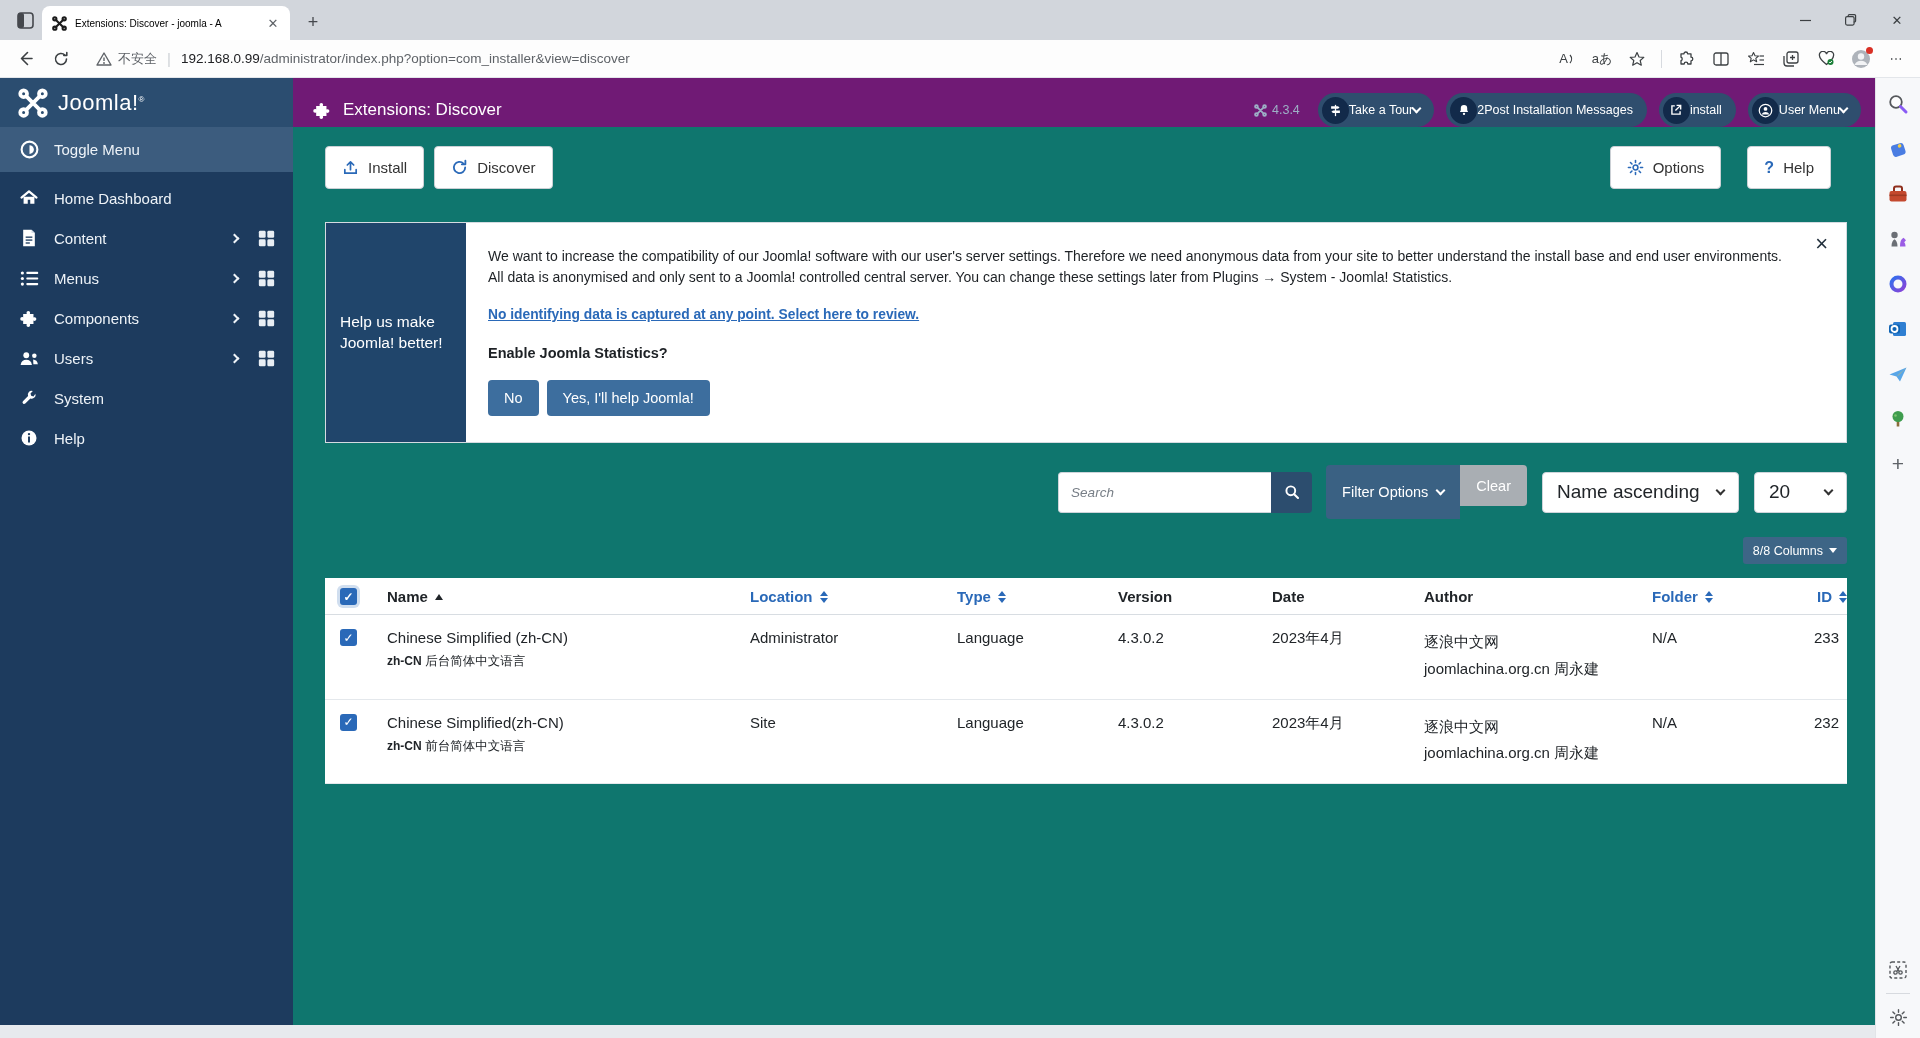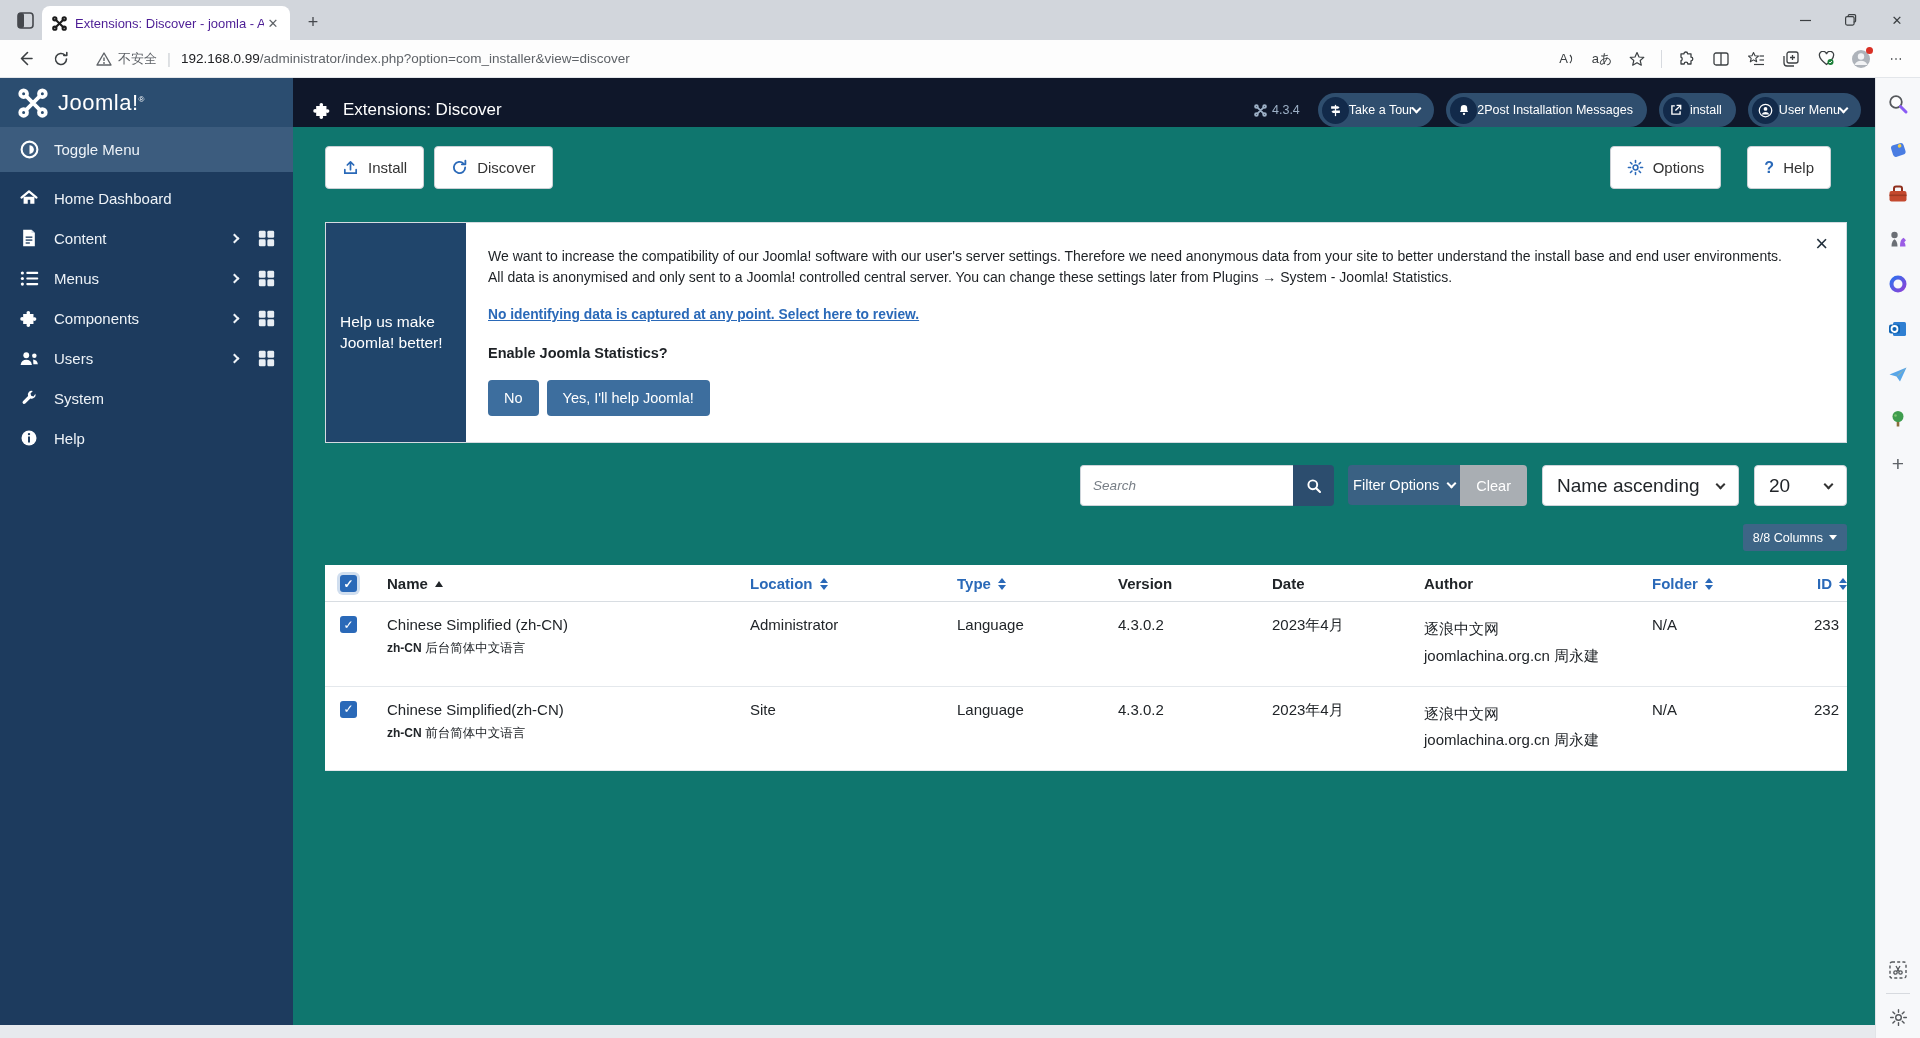--- a/index.html
+++ b/index.html
@@ -3,21 +3,21 @@
 <meta charset="utf-8">
 <style>
   * { box-sizing: border-box; margin: 0; padding: 0; }
   html,body { width:1920px; height:1038px; overflow:hidden; }
   body { font-family:"Liberation Sans", sans-serif; background:#eff3f8; font-size:14px; color:#212529; }
 
   
   .tabstrip { height:40px; background:#d2d6dc; display:flex; align-items:center; position:relative; }
   .tab-actions { width:34px; height:28px; margin-left:8px; display:flex; align-items:center; justify-content:center; border-radius:6px; }
   .tab { position:absolute; left:42px; bottom:0; width:248px; height:34px; background:#ffffff; border-radius:8px 8px 0 0; display:flex; align-items:center; padding:0 8px 0 10px; }
-  .tab-title { flex:1; font-size:13px; color:#4c1d95; white-space:nowrap; overflow:hidden; }
+  .tab-title { flex:1; font-size:10px; color:#000000; white-space:nowrap; overflow:hidden; }
   .tab-close { width:18px; height:18px; display:flex; align-items:center; justify-content:center; font-size:13px; color:#5f6368; border-radius:4px; }
   .new-tab { position:absolute; left:300px; top:9px; width:26px; height:26px; display:flex; align-items:center; justify-content:center; font-size:18px; color:#45484d; border-radius:5px; }
   .win-controls { position:absolute; right:0; top:0; height:40px; display:flex; }
   .win-btn { width:46px; height:100%; display:flex; align-items:center; justify-content:center; color:#3c4043; font-size:13px; }
 
   .addressbar { height:38px; background:#fdfdfd; border-bottom:1px solid #e3e6ea; display:flex; align-items:center; padding:0 10px; }
   .nav-btn { width:30px; height:30px; display:flex; align-items:center; justify-content:center; border-radius:50%; margin-right:6px; }
   .security-chip { display:flex; align-items:center; gap:6px; margin:0 8px 0 14px; color:#5f6368; font-size:13px; }
   .url-divider { color:#cdd1d6; margin:0 10px 0 2px; font-size:15px; }
   .url { font-size:13.5px; white-space:nowrap; overflow:hidden; flex:1; }
@@ -29,21 +29,21 @@
   .dot-red { position:absolute; top:2px; right:2px; width:7px; height:7px; border-radius:50%; background:#d93025; }
 
   
   .app { display:flex; height:960px; }
   .joomla { flex:1; min-width:0; display:flex; flex-direction:column; }
 
   .j-header { height:49px; display:flex; flex-shrink:0; }
   .logo-block { width:293px; background:#2b4d70; display:flex; align-items:center; gap:10px; padding-left:18px; flex-shrink:0; }
   .logo-word { color:#fff; font-size:22px; letter-spacing:.5px; }
   .logo-word sup { font-size:8px; }
-  .header-main { flex:1; background:#0f172a; display:flex; align-items:center; padding:15px 14px 0 20px; min-width:0; }
+  .header-main { flex:1; background:#701a75; display:flex; align-items:center; padding:15px 14px 0 20px; min-width:0; }
   .page-title { display:flex; align-items:center; gap:11px; color:#fff; font-size:17px; font-weight:500; }
   .header-right { margin-left:auto; display:flex; align-items:center; gap:12px; }
   .version { display:flex; align-items:center; gap:5px; color:#9db0c6; font-size:12.5px; margin-right:6px; }
   .pill { display:flex; align-items:center; height:34px; background:#2f4e6e; border-radius:17px; padding:0 14px 0 4px; color:#fff; font-size:12.5px; }
   .pill-circle { width:27px; height:27px; border-radius:50%; background:#122a4a; display:flex; align-items:center; justify-content:center; flex-shrink:0; }
   .chev { display:inline-block; width:7px; height:7px; border-right:2px solid currentColor; border-bottom:2px solid currentColor; transform:rotate(45deg); margin-top:-3px; }
   .chev-right { transform:rotate(-45deg); margin-top:0; }
 
   .layout { flex:1; display:flex; min-height:0; }
   .sidebar { width:293px; background:#1d3b5e; color:#eef3f8; flex-shrink:0; display:flex; flex-direction:column; }
@@ -69,21 +69,21 @@
   .stats-actions { margin-top:16px; display:flex; gap:8px; }
   .btn-blue { background:#3d6e9e; color:#fff; border:none; border-radius:4px; padding:10px 16px; font-size:14.5px; font-family:inherit; }
   .stats-close { position:absolute; top:10px; right:18px; font-size:22px; color:#22303c; line-height:1; }
 
   .filter-row { margin-top:22px; display:flex; align-items:center; justify-content:flex-end; }
   .search-wrap { display:flex; }
   .search-input { width:213px; height:41px; border:1px solid #ced4da; border-right:none; border-radius:4px 0 0 4px; padding:0 12px; font-size:13.5px; font-family:inherit; color:#212529; }
   .search-input::placeholder { font-style:italic; color:#777e86; }
   .search-btn { width:41px; height:41px; background:#2c4d6e; border:none; border-radius:0 4px 4px 0; display:flex; align-items:center; justify-content:center; }
   .joined { display:flex; margin-left:14px; }
-  .btn-filter { height:40px; background:#3a6183; color:#fff; border:none; border-radius:4px 0 0 4px; padding:0 5px; font-size:14.5px; display:flex; align-items:center; gap:9px; font-family:inherit; }
+  .btn-filter { height:54px; background:#3a6183; color:#fff; border:none; border-radius:4px 0 0 4px; padding:0 16px; font-size:14.5px; display:flex; align-items:center; gap:9px; font-family:inherit; }
   .btn-clear { height:41px; background:#a9aeb3; color:#fff; border:none; border-radius:0 4px 4px 0; padding:0 16px; font-size:14.5px; font-family:inherit; }
   .select-box { height:41px; background:#fff; border:1px solid #ced4da; border-radius:4px; display:flex; align-items:center; justify-content:space-between; padding:0 14px; font-size:19px; color:#212529; margin-left:15px; }
   .select-box .chev { color:#333; }
   .sel-sort { width:197px; }
   .sel-limit { width:93px; }
 
   .columns-row { margin-top:18px; display:flex; justify-content:flex-end; }
   .btn-columns { height:27px; background:#3d6586; color:#fff; border:none; border-radius:3px; padding:0 10px; font-size:12.5px; display:flex; align-items:center; gap:6px; font-family:inherit; }
   .caret-down { width:0; height:0; border-left:4px solid transparent; border-right:4px solid transparent; border-top:5px solid #fff; }
 

